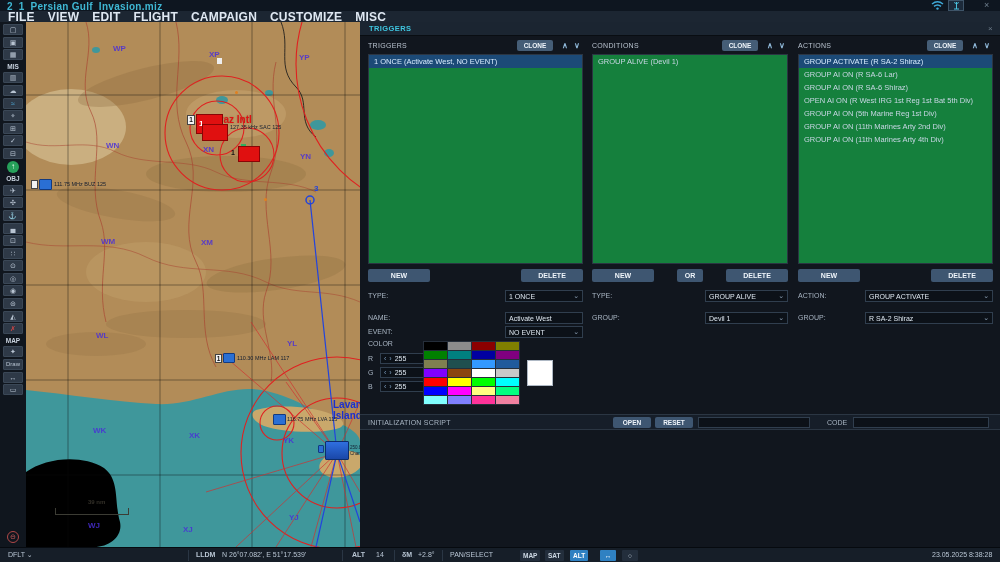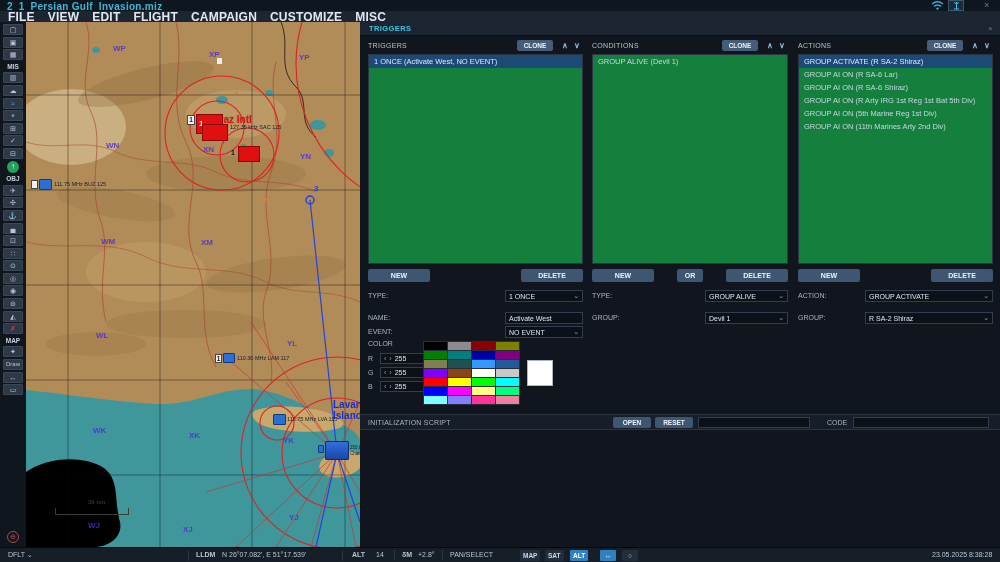--- a/index.html
+++ b/index.html
@@ -367,23 +367,24 @@
       <div class="colhead">
         <span class="hlabel">ACTIONS</span>
         <span class="clone-btn">CLONE</span>
         <span class="chev-btn">∧</span>
         <span class="chev-btn">∨</span>
       </div>
       <div class="list">
           <div class="li sel">GROUP ACTIVATE (R SA-2 Shiraz)</div>
           <div class="li">GROUP AI ON (R SA-6 Lar)</div>
           <div class="li">GROUP AI ON (R SA-6 Shiraz)</div>
-          <div class="li">GROUP AI ON (R Arty IRG 1st Reg 1st Bat 5th Div)</div>
+          <div class="li">OPEN AI ON (R West IRG 1st Reg 1st Bat 5th Div)</div>
           <div class="li">GROUP AI ON (5th Marine Reg 1st Div)</div>
           <div class="li">GROUP AI ON (11th Marines Arty 2nd Div)</div>
+          <div class="li">GROUP AI ON (11th Marines Arty 4th Div)</div>
         </div>
       <div class="btnrow">
           <div class="btn">NEW</div>
           <div class="btn">DELETE</div>
         </div>
       <div class="fields">
           <div class="frow">
             <span class="flab">ACTION:</span>
             <div class="sel-ctl">
               <span>GROUP ACTIVATE</span>

